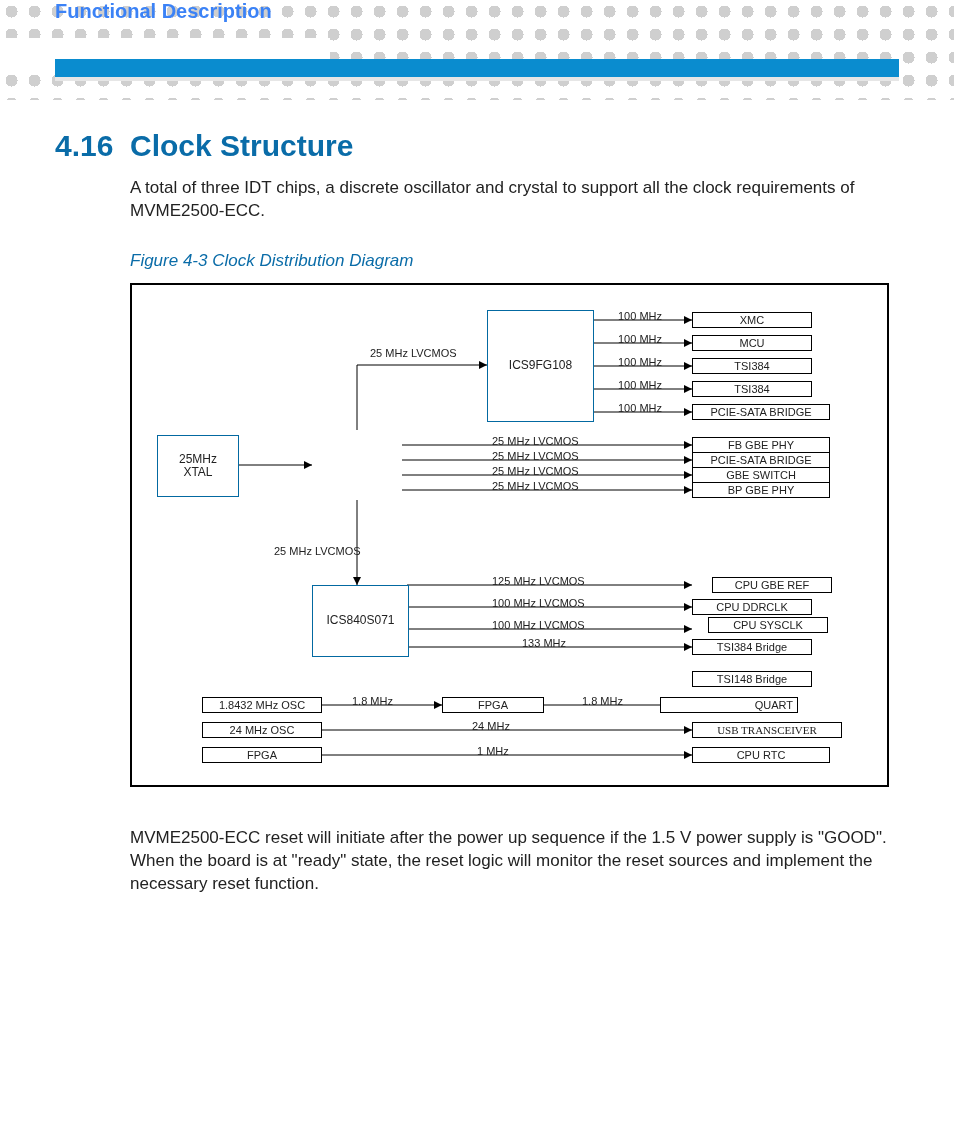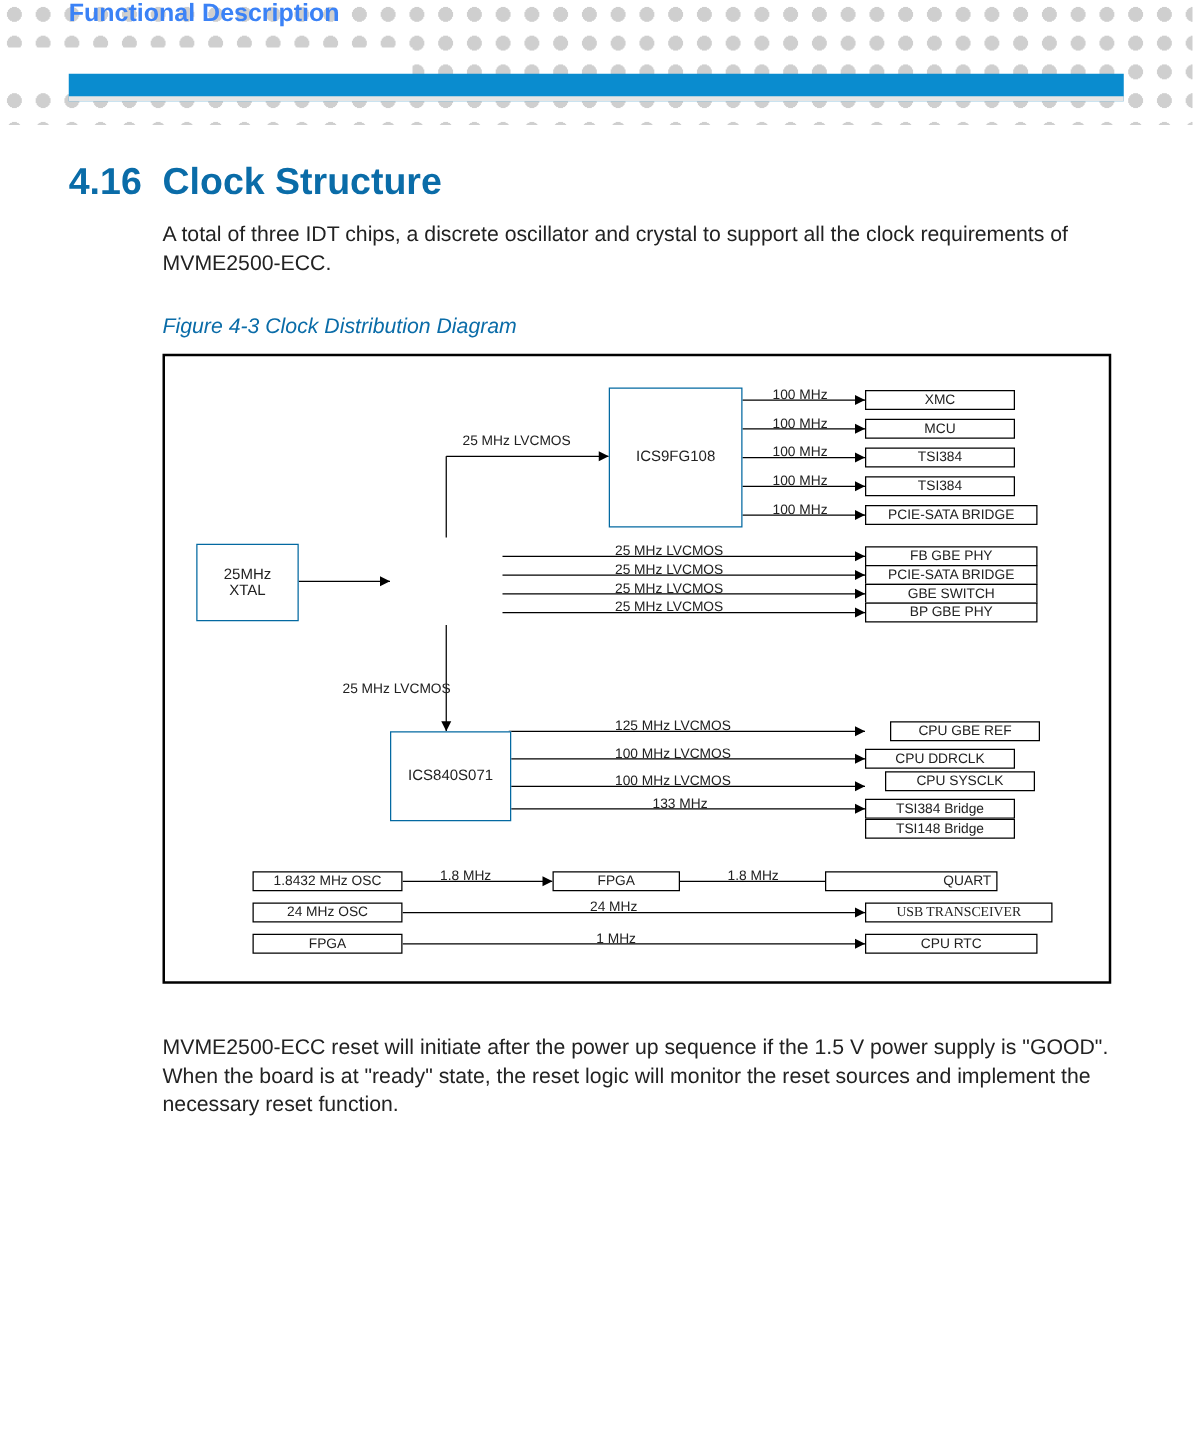--- a/index.html
+++ b/index.html
@@ -238,21 +238,21 @@
       <div class="obox" style="left:560px; top:197px; width:128px;">BP GBE PHY</div>
 
       <div class="lbl" style="left:360px; top:290px;">125 MHz LVCMOS</div>
       <div class="lbl" style="left:360px; top:312px;">100 MHz LVCMOS</div>
       <div class="lbl" style="left:360px; top:334px;">100 MHz LVCMOS</div>
       <div class="lbl" style="left:390px; top:352px;">133 MHz</div>
       <div class="obox" style="left:580px; top:292px; width:110px;">CPU GBE REF</div>
       <div class="obox" style="left:560px; top:314px; width:110px;">CPU DDRCLK</div>
       <div class="obox" style="left:560px; top:332px; width:110px;margin-left:16px;">CPU SYSCLK</div>
       <div class="obox" style="left:560px; top:354px; width:110px;">TSI384 Bridge</div>
-      <div class="obox" style="left:560px; top:370px; width:110px;">TSI148 Bridge</div>
+      <div class="obox" style="left:560px; top:386px; width:110px;">TSI148 Bridge</div>
 
       <div class="obox" style="left:70px;  top:412px; width:110px;">1.8432 MHz OSC</div>
       <div class="lbl" style="left:220px; top:410px;">1.8 MHz</div>
       <div class="obox" style="left:310px; top:412px; width:92px;">FPGA</div>
       <div class="lbl" style="left:450px; top:410px;">1.8 MHz</div>
       <div class="obox" style="left:528px; top:412px; width:128px;text-align:right;">QUART</div>
 
       <div class="obox" style="left:70px;  top:437px; width:110px;">24 MHz OSC</div>
       <div class="lbl" style="left:340px; top:435px;">24 MHz</div>
       <div class="obox" style="left:560px; top:437px; width:140px;font-family:Liberation Serif, serif;">USB TRANSCEIVER</div>

